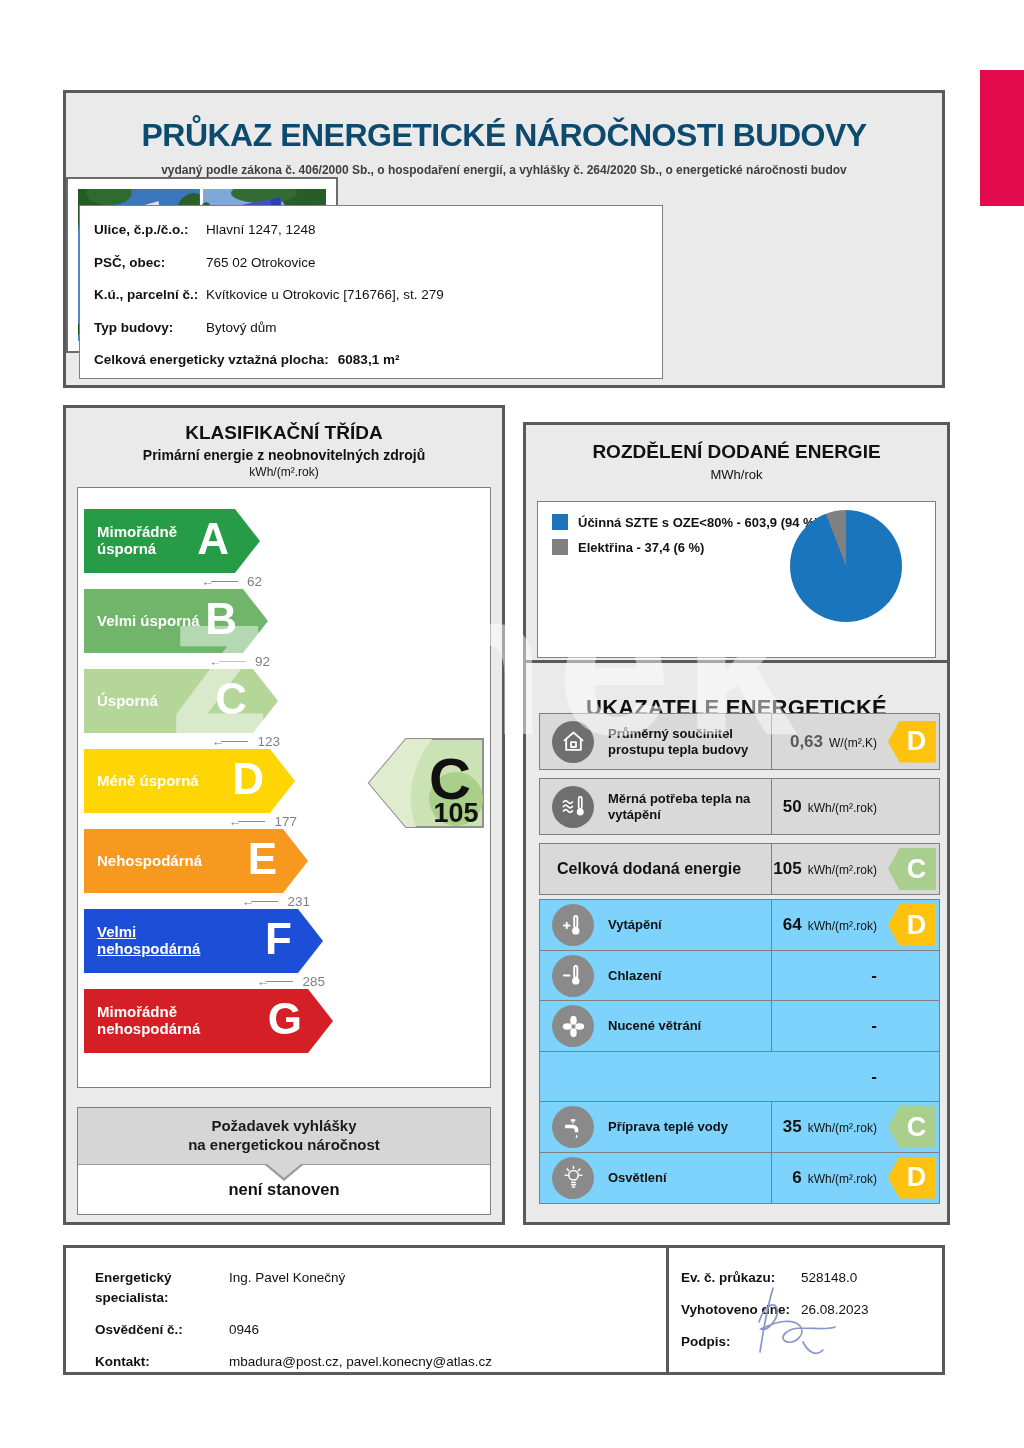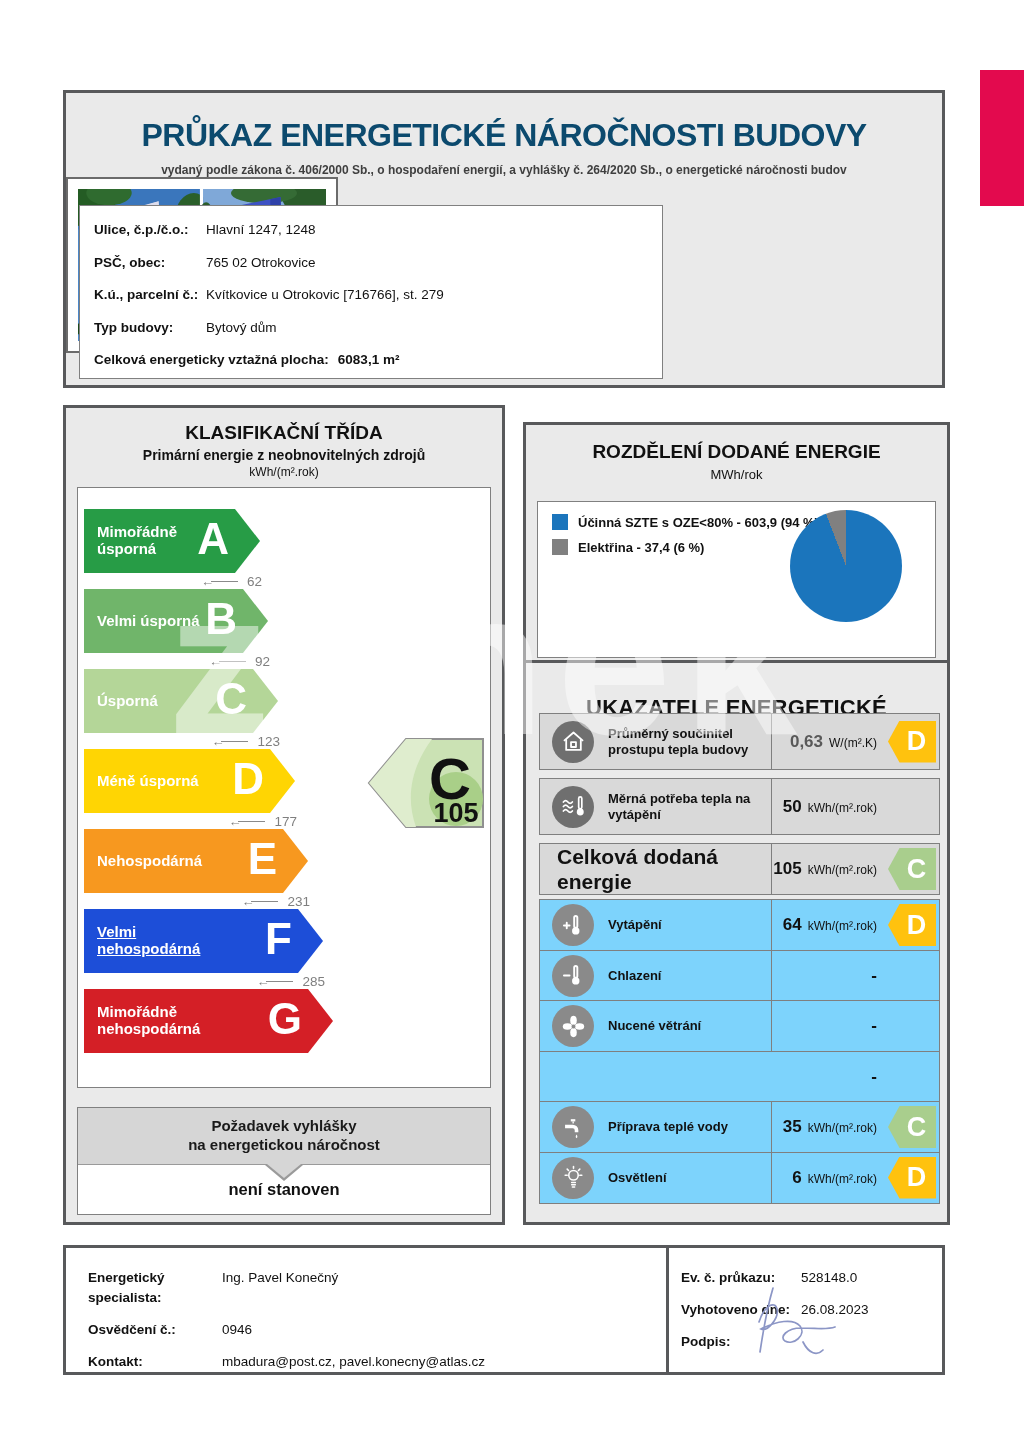--- a/index.html
+++ b/index.html
@@ -75,34 +75,34 @@
   .ind-row.h57 { height:57px; margin-bottom:8px; }
   .ind-row.h52 { height:52px; }
   .ind-row.mb4 { margin-bottom:4px; }
   .ind-row.stack + .ind-row.stack { margin-top:-1.5px; }
   .ind-left { width:232px; flex:none; display:flex; align-items:center; border-right:1.5px solid #7F7F7F; }
   .icon-circle { width:42px; height:42px; border-radius:50%; background:#8A8A8A; flex:none;
     margin:0 14px 0 12px; display:flex; align-items:center; justify-content:center; }
   .ind-row.gray .icon-circle { background:#6F6F6F; }
   .icon-circle svg { width:27px; height:27px; }
   .ind-label { font-size:13px; font-weight:bold; line-height:1.2; width:158px; }
-  .ind-label.big { font-size:21px; width:210px; margin-left:17px; }
+  .ind-label.big { font-size:16px; width:210px; margin-left:17px; }
   .ind-right { flex:1; position:relative; }
   .val-group { position:absolute; right:62px; top:50%; transform:translateY(-50%); white-space:nowrap; display:flex; align-items:baseline; }
   .ind-value { font-size:17px; font-weight:bold; }
   .ind-value.dim { color:#595959; }
   .ind-unit { font-size:12px; margin-left:6px; }
   .badge { position:absolute; right:3px; top:50%; transform:translateY(-50%); width:48px; height:42px;
     clip-path:polygon(24% 0,100% 0,100% 100%,24% 100%,0 50%);
     display:flex; align-items:center; justify-content:center; padding-left:9px;
     color:#fff; font-size:27px; font-weight:bold; }
 
   
   .footer-box { left:63px; top:1245px; width:882px; height:130px; background:#fff; }
-  .foot-left { position:absolute; left:0; top:0; width:600px; height:100%; padding:20px 0 0 22px; }
+  .foot-left { position:absolute; left:0; top:0; width:600px; height:100%; padding:20px 0 0 29px; }
   .foot-right { position:absolute; left:600px; top:0; right:0; height:100%; border-left:3px solid #58595B; padding:20px 0 0 12px; }
   .foot-row { display:flex; margin-bottom:12px; font-size:13.5px; line-height:20px; }
   .foot-label { font-weight:bold; flex:none; }
   .foot-left .foot-label { width:134px; }
   .foot-right .foot-label { width:120px; }
   .signature { position:absolute; left:74px; top:32px; }
 
   
   .watermark { position:absolute; left:168px; top:560px; z-index:40; pointer-events:none;
     font-size:205px; font-weight:bold; letter-spacing:12px; color:rgba(255,255,255,0.48); line-height:1; }

